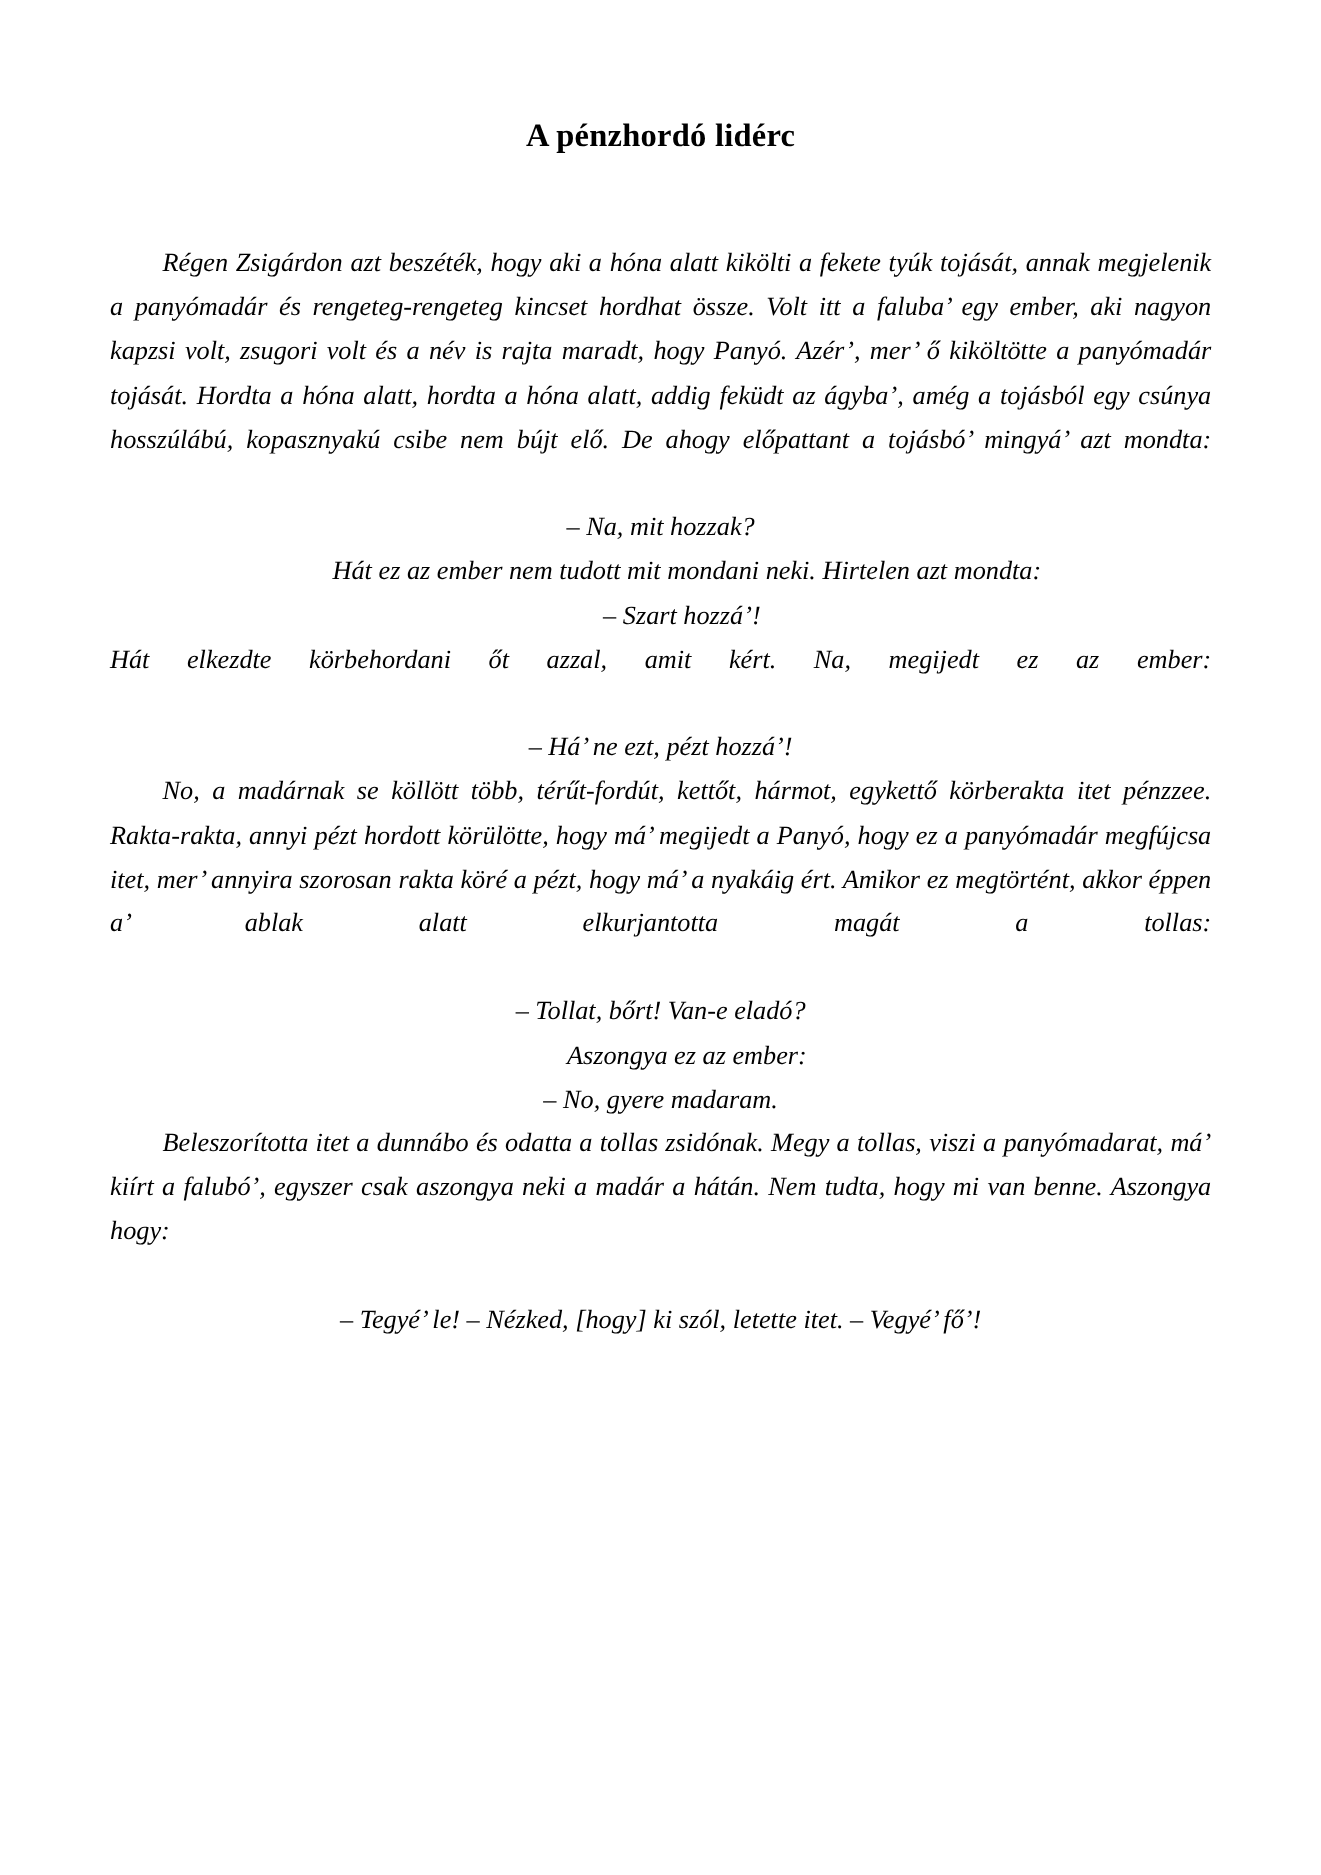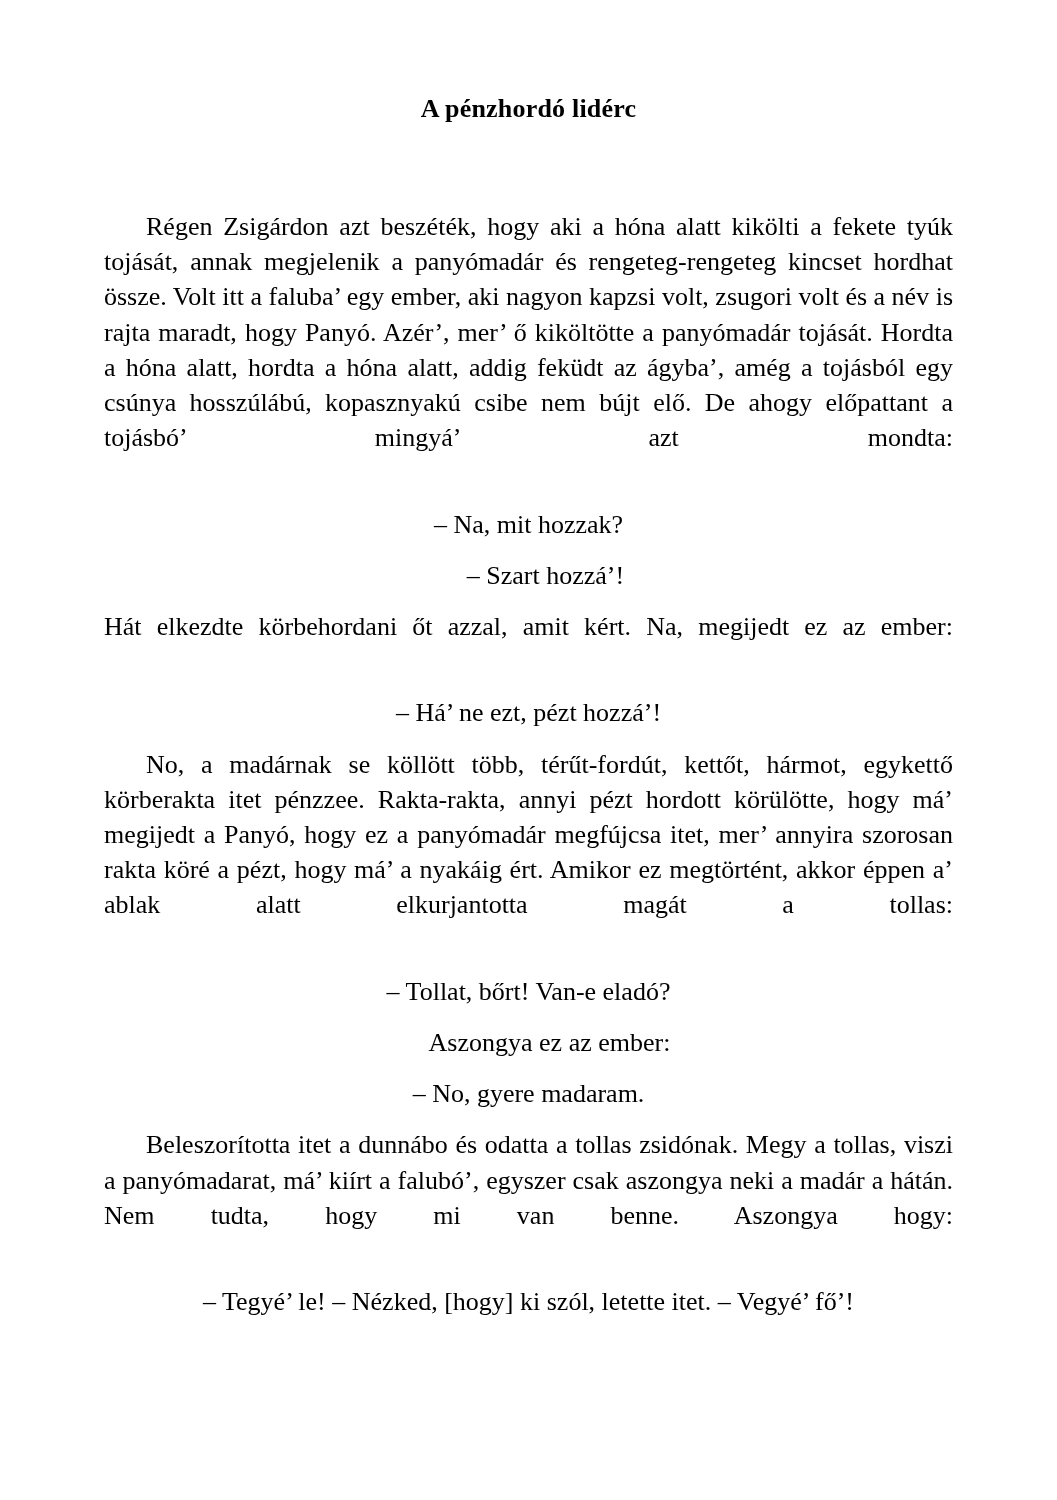--- a/index.html
+++ b/index.html
@@ -28,28 +28,29 @@
     margin: 0;
     padding-top: 92px;
   }
   .body-block {
     position: absolute;
     left: 88px;
     top: 193px;
     width: 881px;
   }
   .para {
-    margin: 16px;
-    font-size: 26px;
+    margin: 0;
+    font-size: 21px;
     line-height: 35.2px;
     text-align: justify;
     text-justify: inter-word;
     -webkit-hyphens: none;
     hyphens: none;
     word-spacing: 0px;
+    font-style: italic;
   }
   
   .para::after {
     content: "";
     display: inline-block;
     width: 100%;
   }
   .para.nojust {
     text-align: center;
   }
@@ -65,20 +66,21 @@
 <div class="page">
 
   <h1 class="doc-title">A pénzhordó lidérc</h1>
 
   <div class="body-block">
 
     <p class="para ind-first">Régen Zsigárdon azt beszéték, hogy aki a hóna alatt kikölti a fekete tyúk tojását, annak megjelenik a panyómadár és rengeteg-rengeteg kincset hordhat össze. Volt itt a faluba’ egy ember, aki nagyon kapzsi volt, zsugori volt és a név is rajta maradt, hogy Panyó. Azér’, mer’ ő kiköltötte a panyómadár tojását. Hordta a hóna alatt, hordta a hóna alatt, addig feküdt az ágyba’, amég a tojásból egy csúnya hosszúlábú, kopasznyakú csibe nem bújt elő. De ahogy előpattant a tojásbó’ mingyá’ azt mondta:</p>
 
     <p class="para nojust ind-none">– Na, mit hozzak?</p>
 
+    <p class="para nojust ind-first">Hát ez az ember nem tudott mit mondani neki. Hirtelen azt mondta:</p>
 
     <p class="para nojust ind-dash2">– Szart hozzá’!</p>
 
     <p class="para ind-none">Hát elkezdte körbehordani őt azzal, amit kért. Na, megijedt ez az ember:</p>
 
     <p class="para nojust ind-none">– Há’ ne ezt, pézt hozzá’!</p>
 
     <p class="para ind-first">No, a madárnak se köllött több, térűt-fordút, kettőt, hármot, egykettő körberakta itet pénzzee. Rakta-rakta, annyi pézt hordott körülötte, hogy má’ megijedt a Panyó, hogy ez a panyómadár megfújcsa itet, mer’ annyira szorosan rakta köré a pézt, hogy má’ a nyakáig ért. Amikor ez megtörtént, akkor éppen a’ ablak alatt elkurjantotta magát a tollas:</p>
 
     <p class="para nojust ind-none">– Tollat, bőrt! Van-e eladó?</p>

